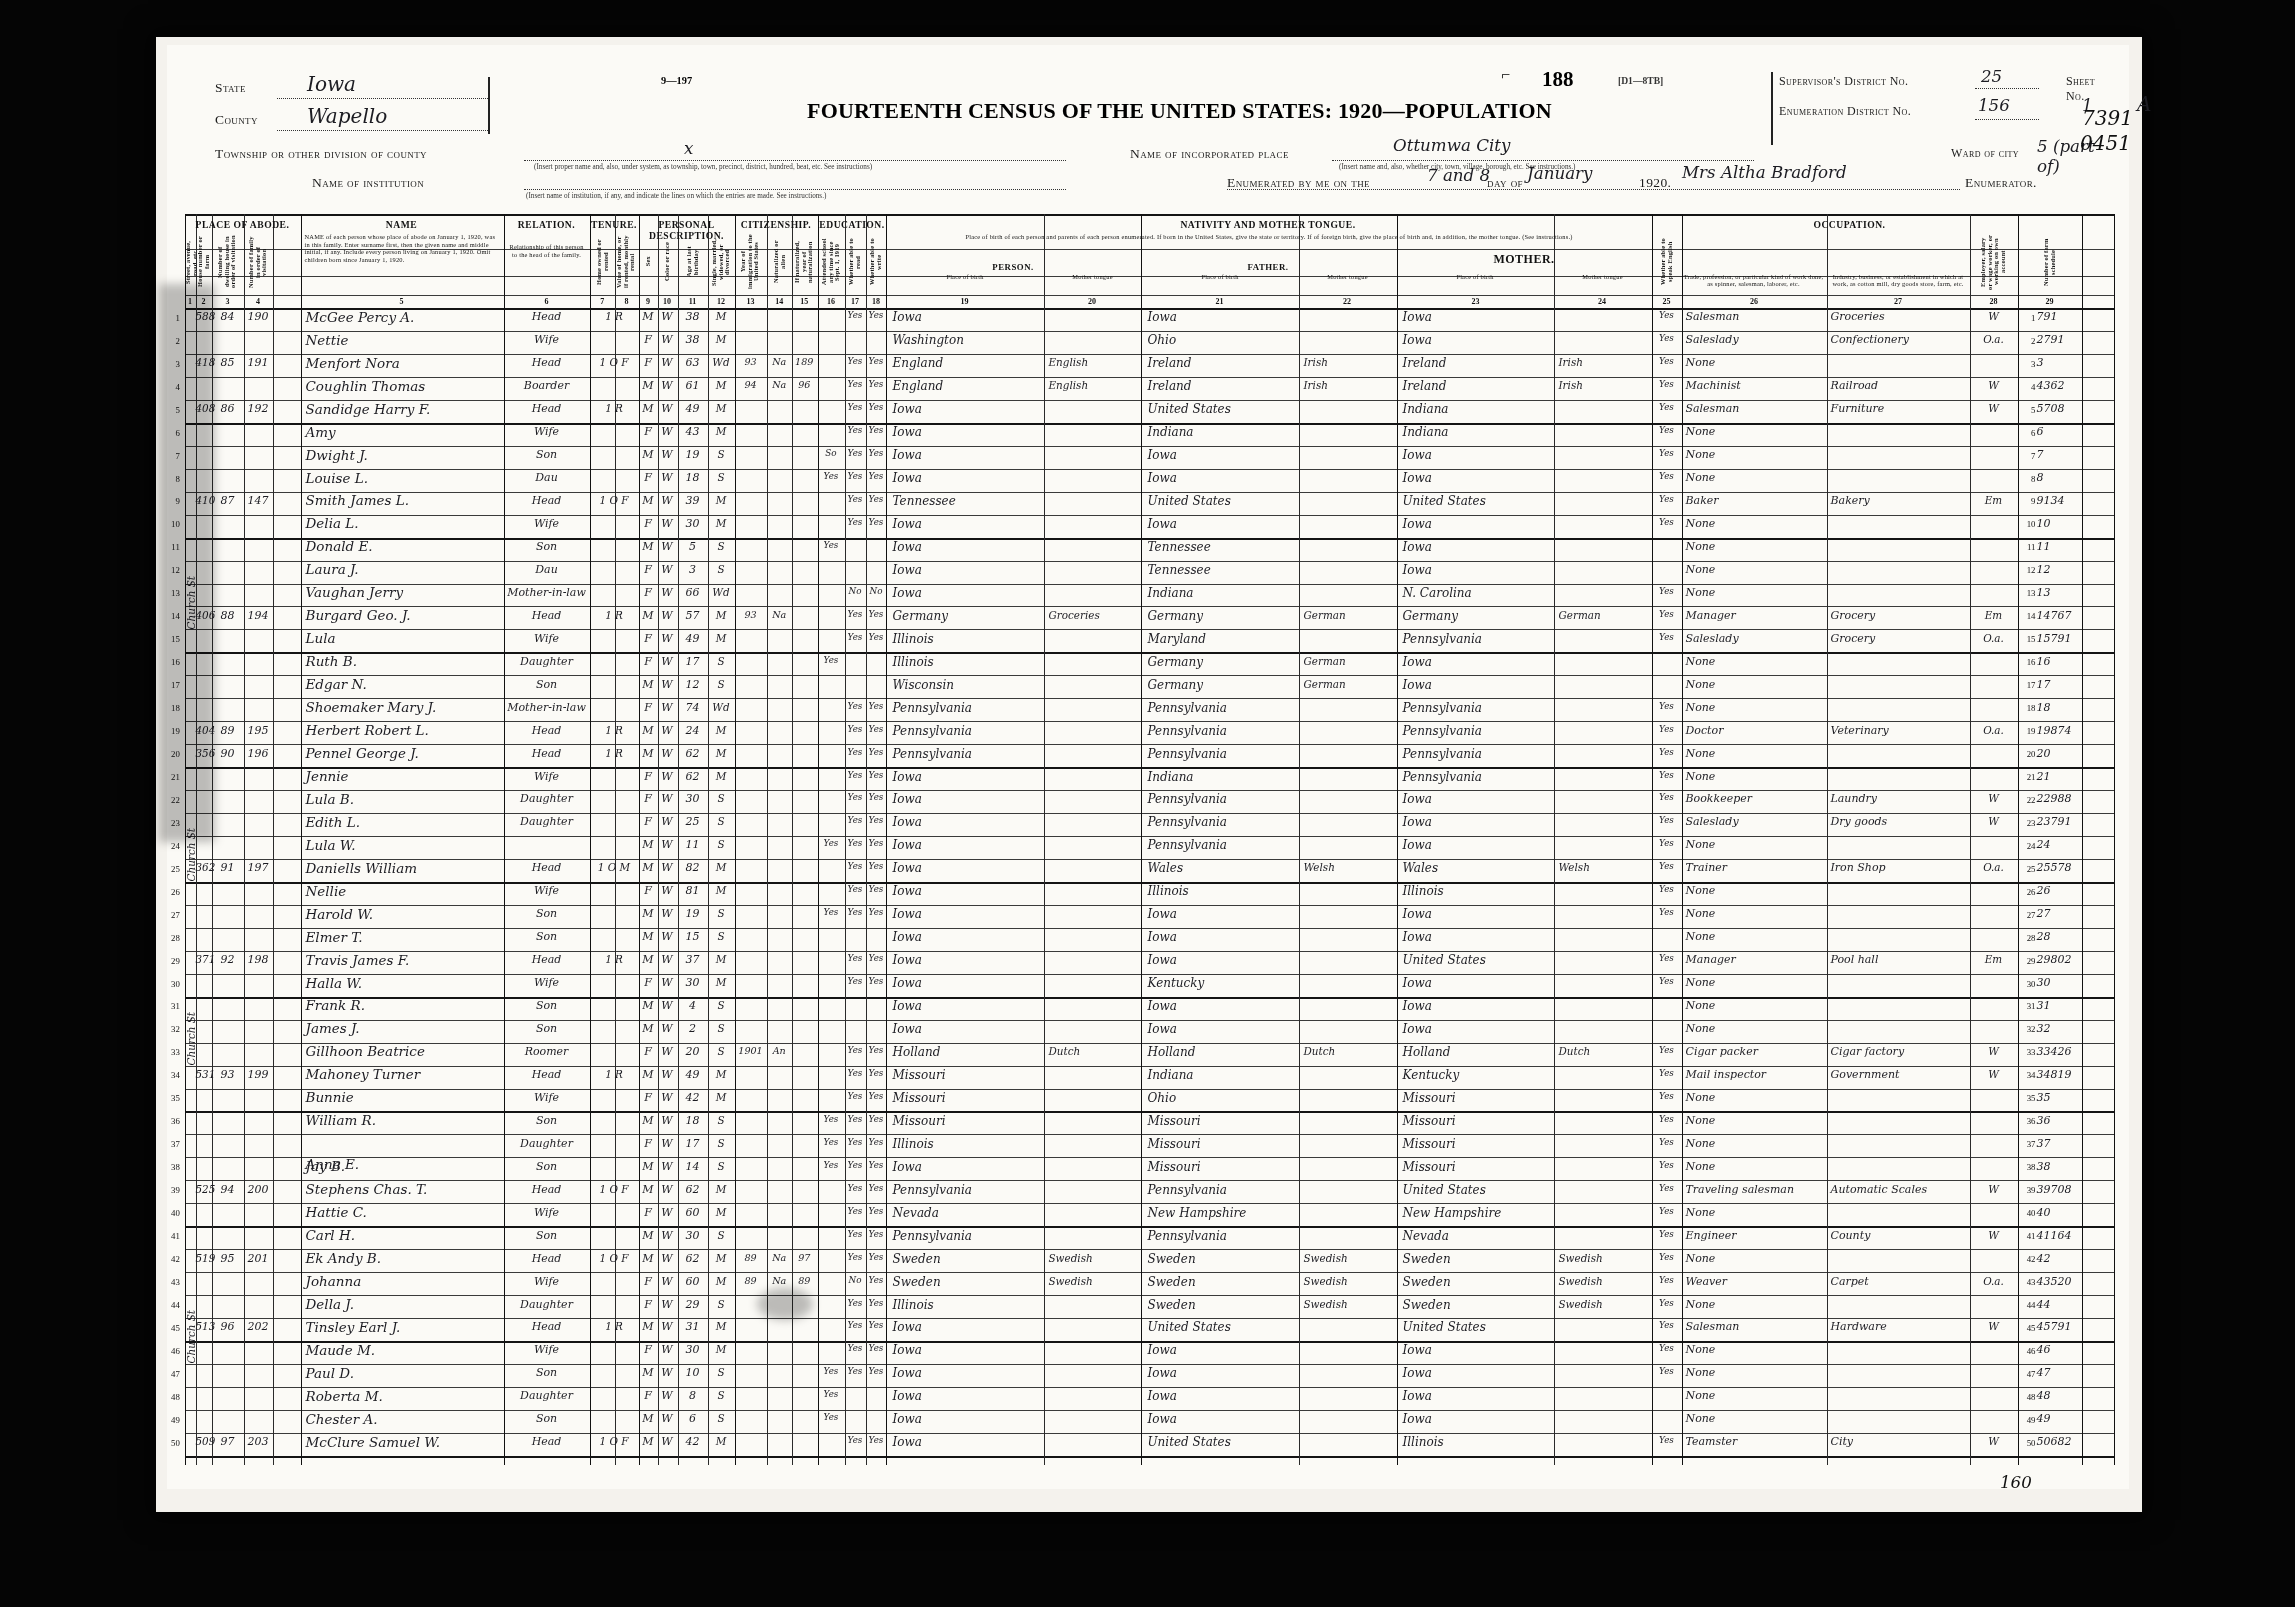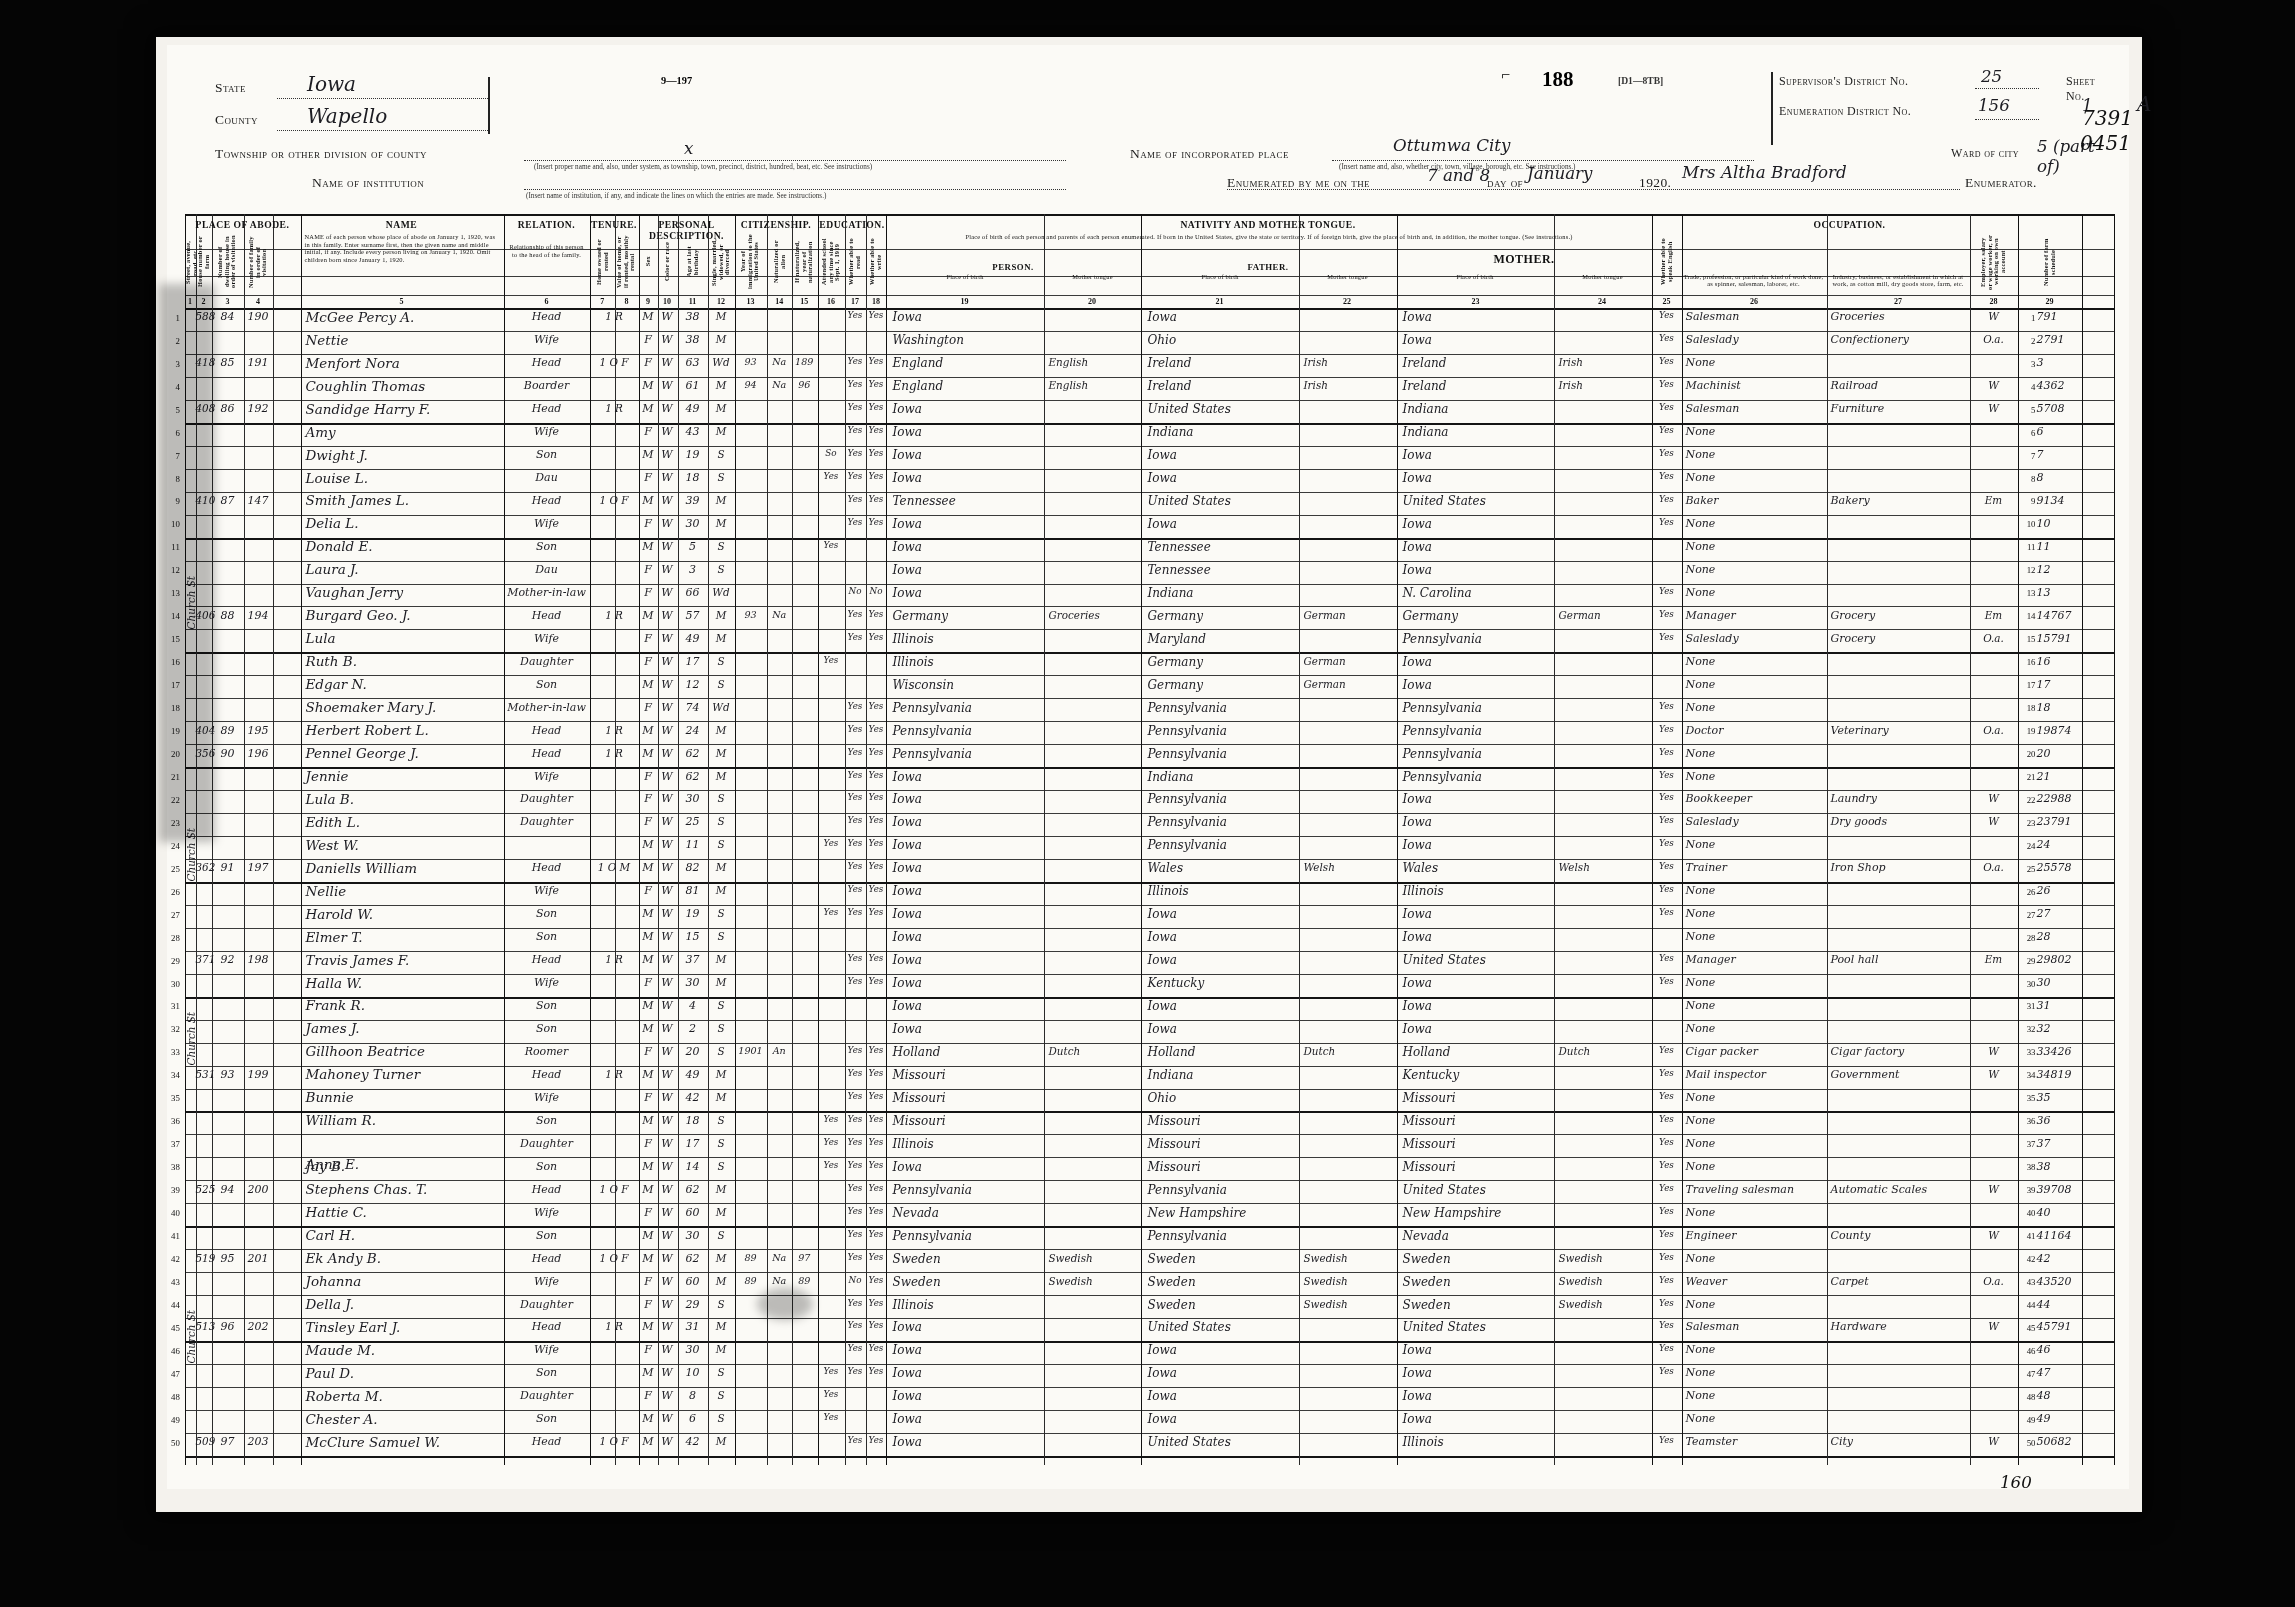--- a/index.html
+++ b/index.html
@@ -73,20 +73,21 @@
         <div class="dot" style="position:absolute;left:309px;top:97px;width:542px;"></div>
         <div class="hand h2" style="position:absolute;left:469px;top:75px;">x</div>
         <div class="tiny" style="position:absolute;left:319px;top:100px;">(Insert proper name and, also, under system, as township, town, precinct, district, hundred, beat, etc.  See instructions)</div>
 
         <div class="lbl" style="position:absolute;left:97px;top:112px;">Name of institution</div>
         <div class="dot" style="position:absolute;left:309px;top:126px;width:542px;"></div>
         <div class="tiny" style="position:absolute;left:311px;top:129px;">(Insert name of institution, if any, and indicate the lines on which the entries are made.  See instructions.)</div>
 
         <div class="formno" style="position:absolute;left:446px;top:12.8px;">9—197</div>
         <div class="subtitle" style="position:absolute;left:550px;top:11px;width:829px;font-size:13.5px;"></div>
+        <div class="bigtitle" style="position:absolute;left:550px;top:35px;width:829px;font-size:22px;">FOURTEENTH CENSUS OF THE UNITED STATES: 1920—POPULATION</div>
         <div class="tiny" style="position:absolute;left:1403px;top:12.8px;font-weight:bold;font-size:9.6px;">[D1—8TB]</div>
         <div class="pageno" style="position:absolute;left:1327px;top:4.8px;">188</div>
         <div style="position:absolute;left:1286px;top:3.2px;font-size:16px;">⌐</div>
 
         <div class="lbl" style="position:absolute;left:915px;top:83px;">Name of incorporated place</div>
         <div class="dot" style="position:absolute;left:1117px;top:97px;width:422px;"></div>
         <div class="hand h2" style="position:absolute;left:1178px;top:72px;">Ottumwa City</div>
         <div class="tiny" style="position:absolute;left:1124px;top:100px;">(Insert name and, also, whether city, town, village, borough, etc.  See instructions.)</div>
 
         <div class="lbl" style="position:absolute;left:1012px;top:112px;">Enumerated by me on the</div>
@@ -742,21 +743,21 @@
             <div class="cell hand" style="left: 963px; top: 601px; font-size: 12px;">Pennsylvania</div>
             <div class="cell hand" style="left: 1218px; top: 601px; font-size: 12px;">Iowa</div>
             <div class="cell hand" style="left: 1467px; top: 601px; font-size: 8.8px; width: 30px; text-align: center;">Yes</div>
             <div class="cell hand" style="left: 1501px; top: 601px; font-size: 11px;">Saleslady</div>
             <div class="cell hand" style="left: 1646px; top: 601px; font-size: 11px;">Dry goods</div>
             <div class="cell hand" style="left: 1785px; top: 601px; font-size: 10.4px; width: 48px; text-align: center;">W</div>
             <div class="cell hand" style="left: 1852px; top: 601px; font-size: 11px;">23791</div>
             <div class="rown" style="left: -19px; top: 627px;">24</div>
             <div class="rown" style="left: 1835px; top: 627px; width: 16px;">24</div>
             <div class="hand" style="position: absolute; left: 0px; top: 614px; font-size: 10.4px; writing-mode: vertical-rl; transform: rotate(180deg);">Church St</div>
-            <div class="cell hand" style="left: 121px; top: 623px; font-size: 13.5px;">West  W.</div>
+            <div class="cell hand" style="left: 121px; top: 623px; font-size: 13.5px;">Lula  W.</div>
             <div class="cell hand" style="left: 454px; top: 624px; font-size: 11px; width: 19px; text-align: center;">M</div>
             <div class="cell hand" style="left: 473px; top: 624px; font-size: 11px; width: 19px; text-align: center;">W</div>
             <div class="cell hand" style="left: 493px; top: 624px; font-size: 11px; width: 30px; text-align: center;">11</div>
             <div class="cell hand" style="left: 523px; top: 624px; font-size: 10.4px; width: 27px; text-align: center;">S</div>
             <div class="cell hand" style="left: 633px; top: 624px; font-size: 8.8px; width: 27px; text-align: center;">Yes</div>
             <div class="cell hand" style="left: 660px; top: 624px; font-size: 8.8px; width: 21px; text-align: center;">Yes</div>
             <div class="cell hand" style="left: 681px; top: 624px; font-size: 8.8px; width: 21px; text-align: center;">Yes</div>
             <div class="cell hand" style="left: 708px; top: 624px; font-size: 12px;">Iowa</div>
             <div class="cell hand" style="left: 963px; top: 624px; font-size: 12px;">Pennsylvania</div>
             <div class="cell hand" style="left: 1218px; top: 624px; font-size: 12px;">Iowa</div>

